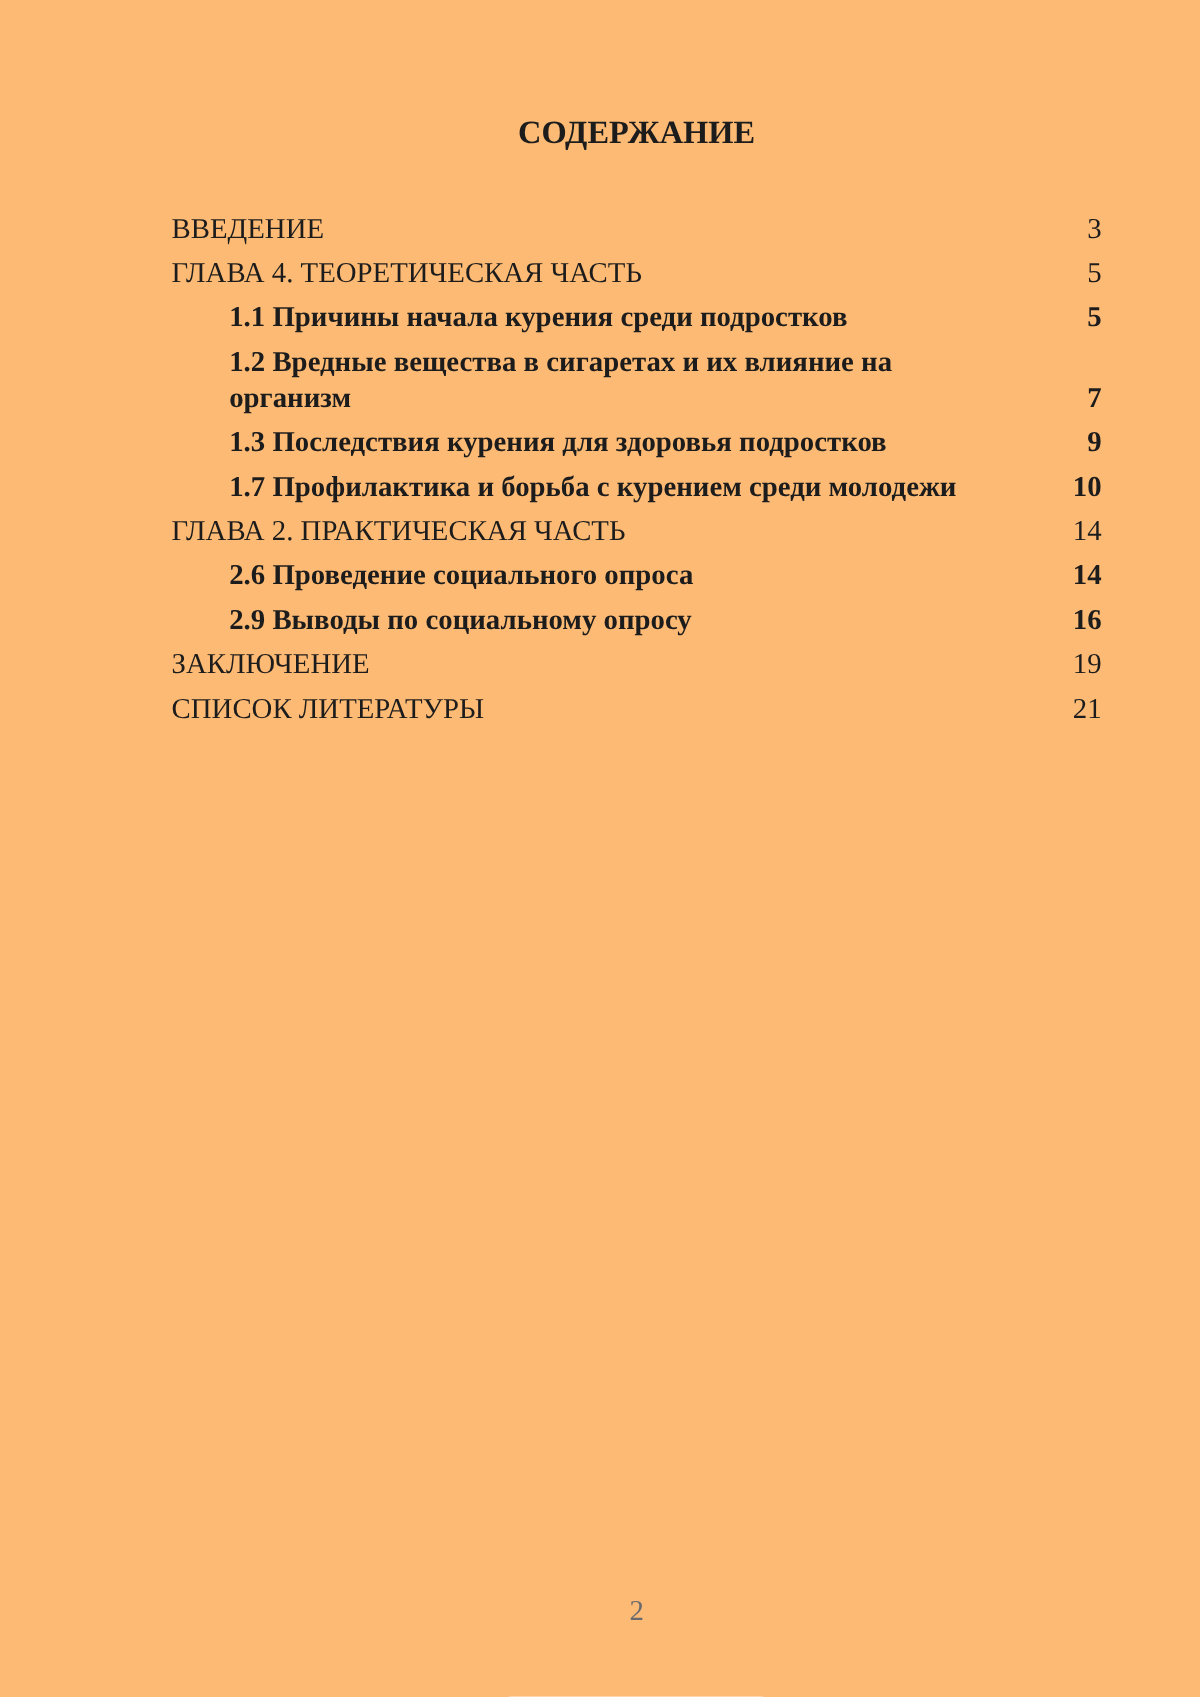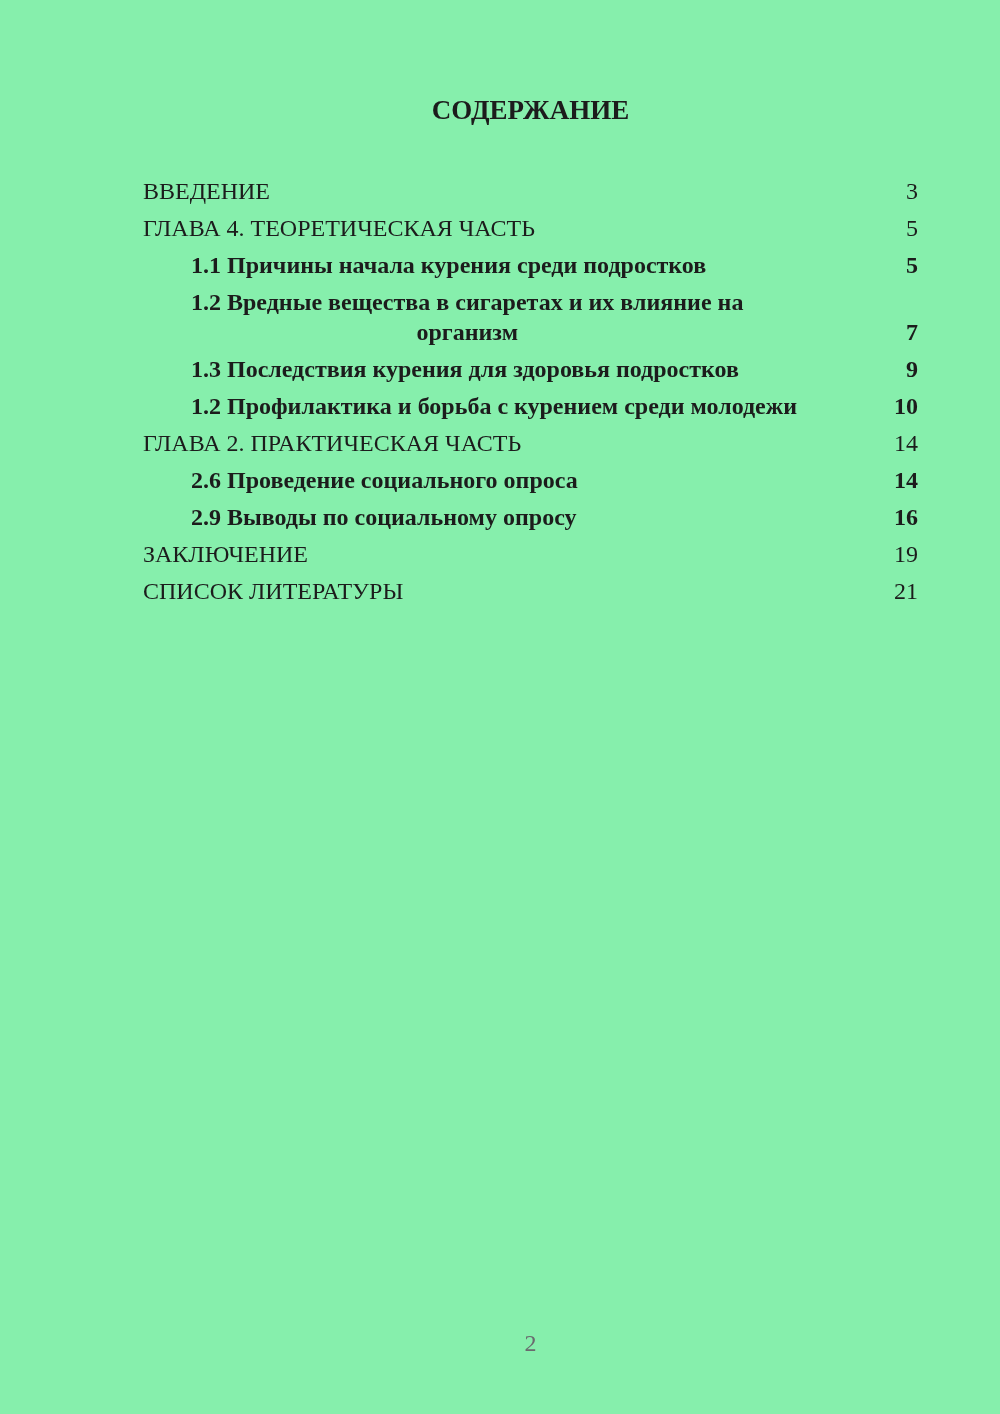--- a/index.html
+++ b/index.html
@@ -4,21 +4,21 @@
 <style>
   html, body {
     margin: 0;
     padding: 0;
     background: #ffffff;
   }
   .page {
     position: relative;
     width: 1000px;
     height: 1414px;
-    background: #86efac;
+    background: #fdba74;
     font-family: "Liberation Serif", "DejaVu Serif", serif;
     color: #1c1c1c;
     overflow: hidden;
   }
   .content {
     position: absolute;
     left: 143px;
     right: 82px;
     top: 95px;
   }
@@ -40,21 +40,20 @@
     font-size: 24px;
     line-height: 30px;
     margin-bottom: 7px;
   }
   .toc-row.lvl2 {
     padding-left: 48px;
     font-weight: bold;
   }
   .toc-label {
     white-space: pre-line;
-    text-align: center;
   }
   .toc-page {
     margin-left: 16px;
     flex: 0 0 auto;
   }
   .footer {
     position: absolute;
     left: 143px;
     right: 82px;
     top: 1329px;
@@ -92,21 +91,21 @@
 организм</span>
     <span class="toc-page">7</span>
   </div>
 
   <div class="toc-row lvl2">
     <span class="toc-label">1.3 Последствия курения для здоровья подростков</span>
     <span class="toc-page">9</span>
   </div>
 
   <div class="toc-row lvl2">
-    <span class="toc-label">1.2 Профилактика и борьба с курением среди молодежи</span>
+    <span class="toc-label">1.7 Профилактика и борьба с курением среди молодежи</span>
     <span class="toc-page">10</span>
   </div>
 
   <div class="toc-row lvl1">
     <span class="toc-label">ГЛАВА 2. ПРАКТИЧЕСКАЯ ЧАСТЬ</span>
     <span class="toc-page">14</span>
   </div>
 
   <div class="toc-row lvl2">
     <span class="toc-label">2.6 Проведение социального опроса</span>

